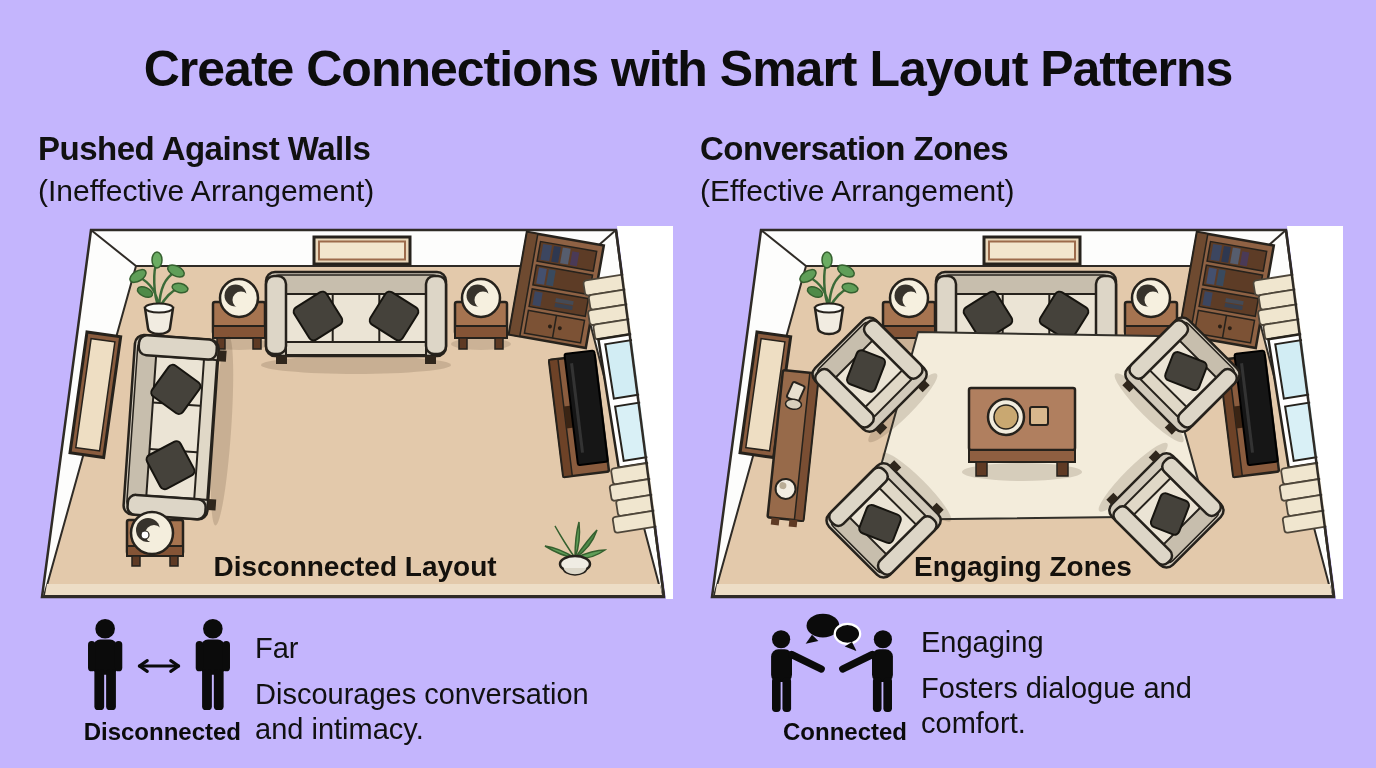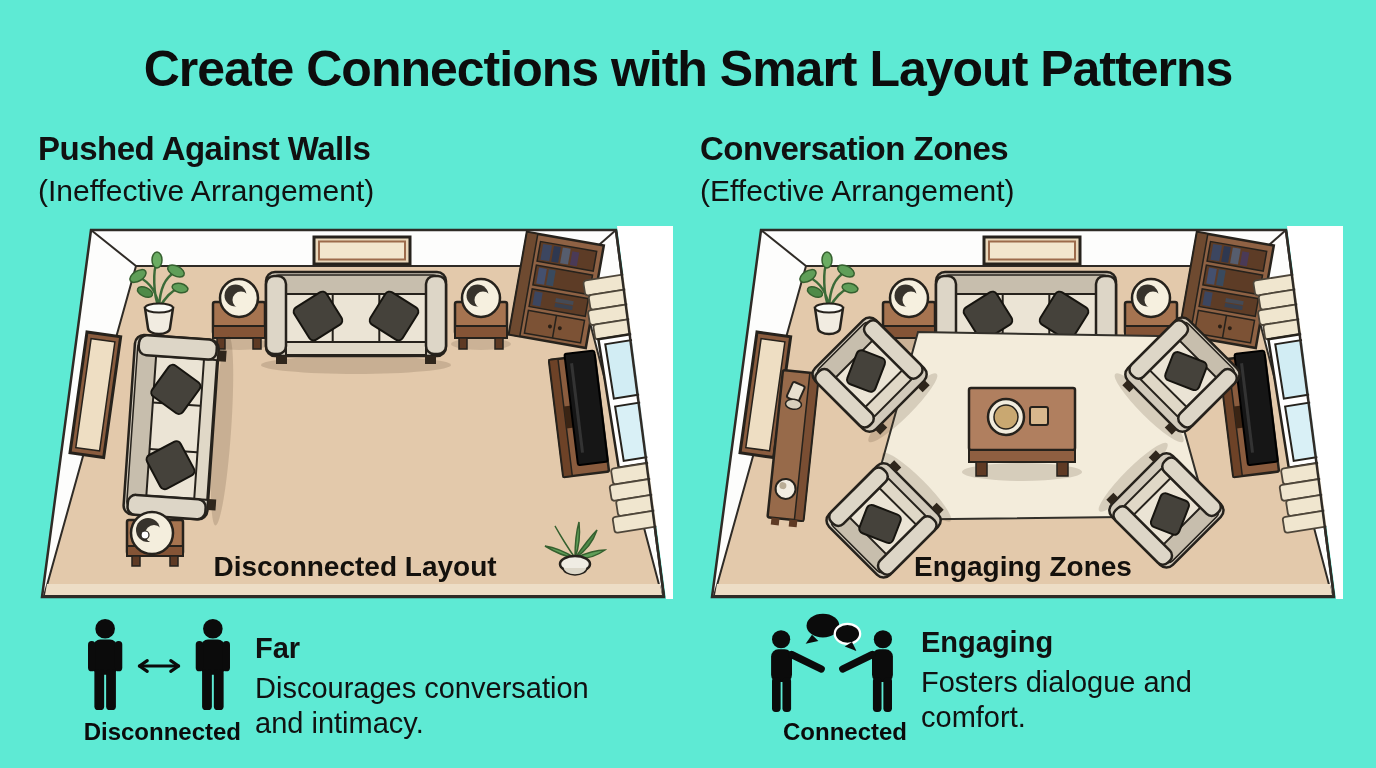--- a/index.html
+++ b/index.html
@@ -1,39 +1,39 @@
 <!DOCTYPE html>
 <html><head>
 <meta charset="utf-8">
 <style>
   html,body{margin:0;padding:0;background:#ffffff;}
   body{width:1376px;height:768px;overflow:hidden;
        font-family:"Liberation Sans","DejaVu Sans",sans-serif;color:#111;}
-  .stage{position:absolute;left:0;top:0;width:1376px;height:768px;background:#5eead4;}
+  .stage{position:absolute;left:0;top:0;width:1376px;height:768px;background:#c4b5fd;}
   .title{position:absolute;top:40px;left:0;width:100%;text-align:center;margin:0;
          font-size:50px;font-weight:bold;letter-spacing:-1px;color:#0d0d0d;}
   .col-head{position:absolute;top:130px;text-align:left;}
   .col-head .heading{font-size:33px;font-weight:bold;letter-spacing:-.5px;}
   .col-head .subheading{font-size:30px;font-weight:400;margin-top:6px;}
   .col-left{left:38px;width:645px;}
   .col-right{left:700px;width:645px;}
   .room{position:absolute;top:224px;width:640px;height:380px;}
   .room-left{left:33px;}
   .room-right{left:703px;}
   .room text{font-family:"Liberation Sans","DejaVu Sans",sans-serif;
              font-weight:bold;font-size:28px;fill:#14110d;}
   .legend{position:absolute;display:flex;}
   .legend-left{left:76px;top:618px;}
   .legend-right{left:752px;top:612px;}
   .legend-iconblock{text-align:center;}
   .legend-left .legend-iconblock{width:165px;}
   .legend-right .legend-iconblock{width:155px;}
   .icon-caption{font-size:24px;font-weight:bold;margin-top:2px;color:#0b0b0b;text-align:right;}
   .legend-text{margin-left:14px;padding-top:14px;}
-  .legend-label{font-size:29px;font-weight:bold;margin-bottom:6px;}
+  .legend-label{font-size:29px;font-weight:normal;margin-bottom:12px;}
   .legend-desc{font-size:29px;line-height:1.22;}
   .legend-left .legend-desc{max-width:345px;}
   .legend-right .legend-desc{max-width:290px;}
 </style>
 </head>
 <body>
 
 <svg width="0" height="0" style="position:absolute" aria-hidden="true">
   <defs>
     <g id="f-sofa">

